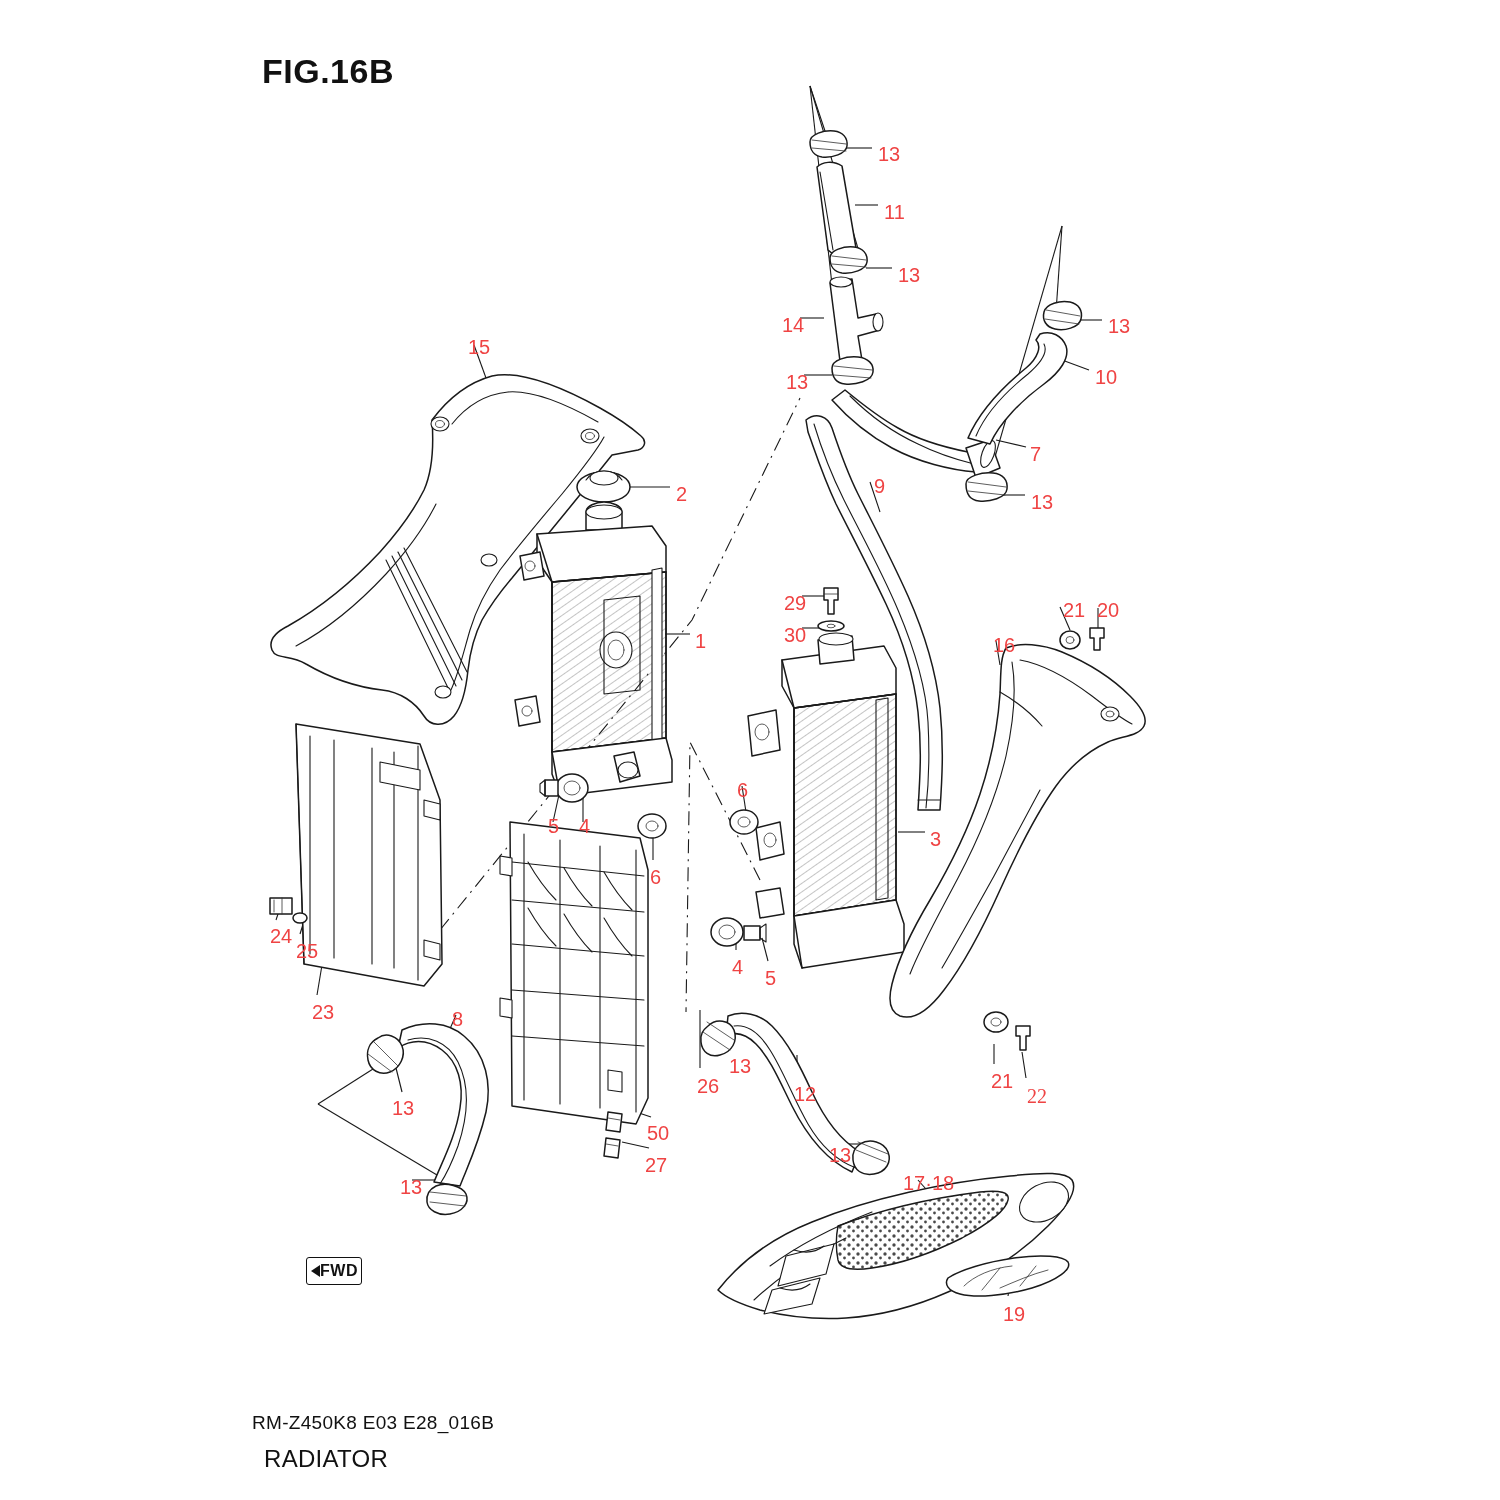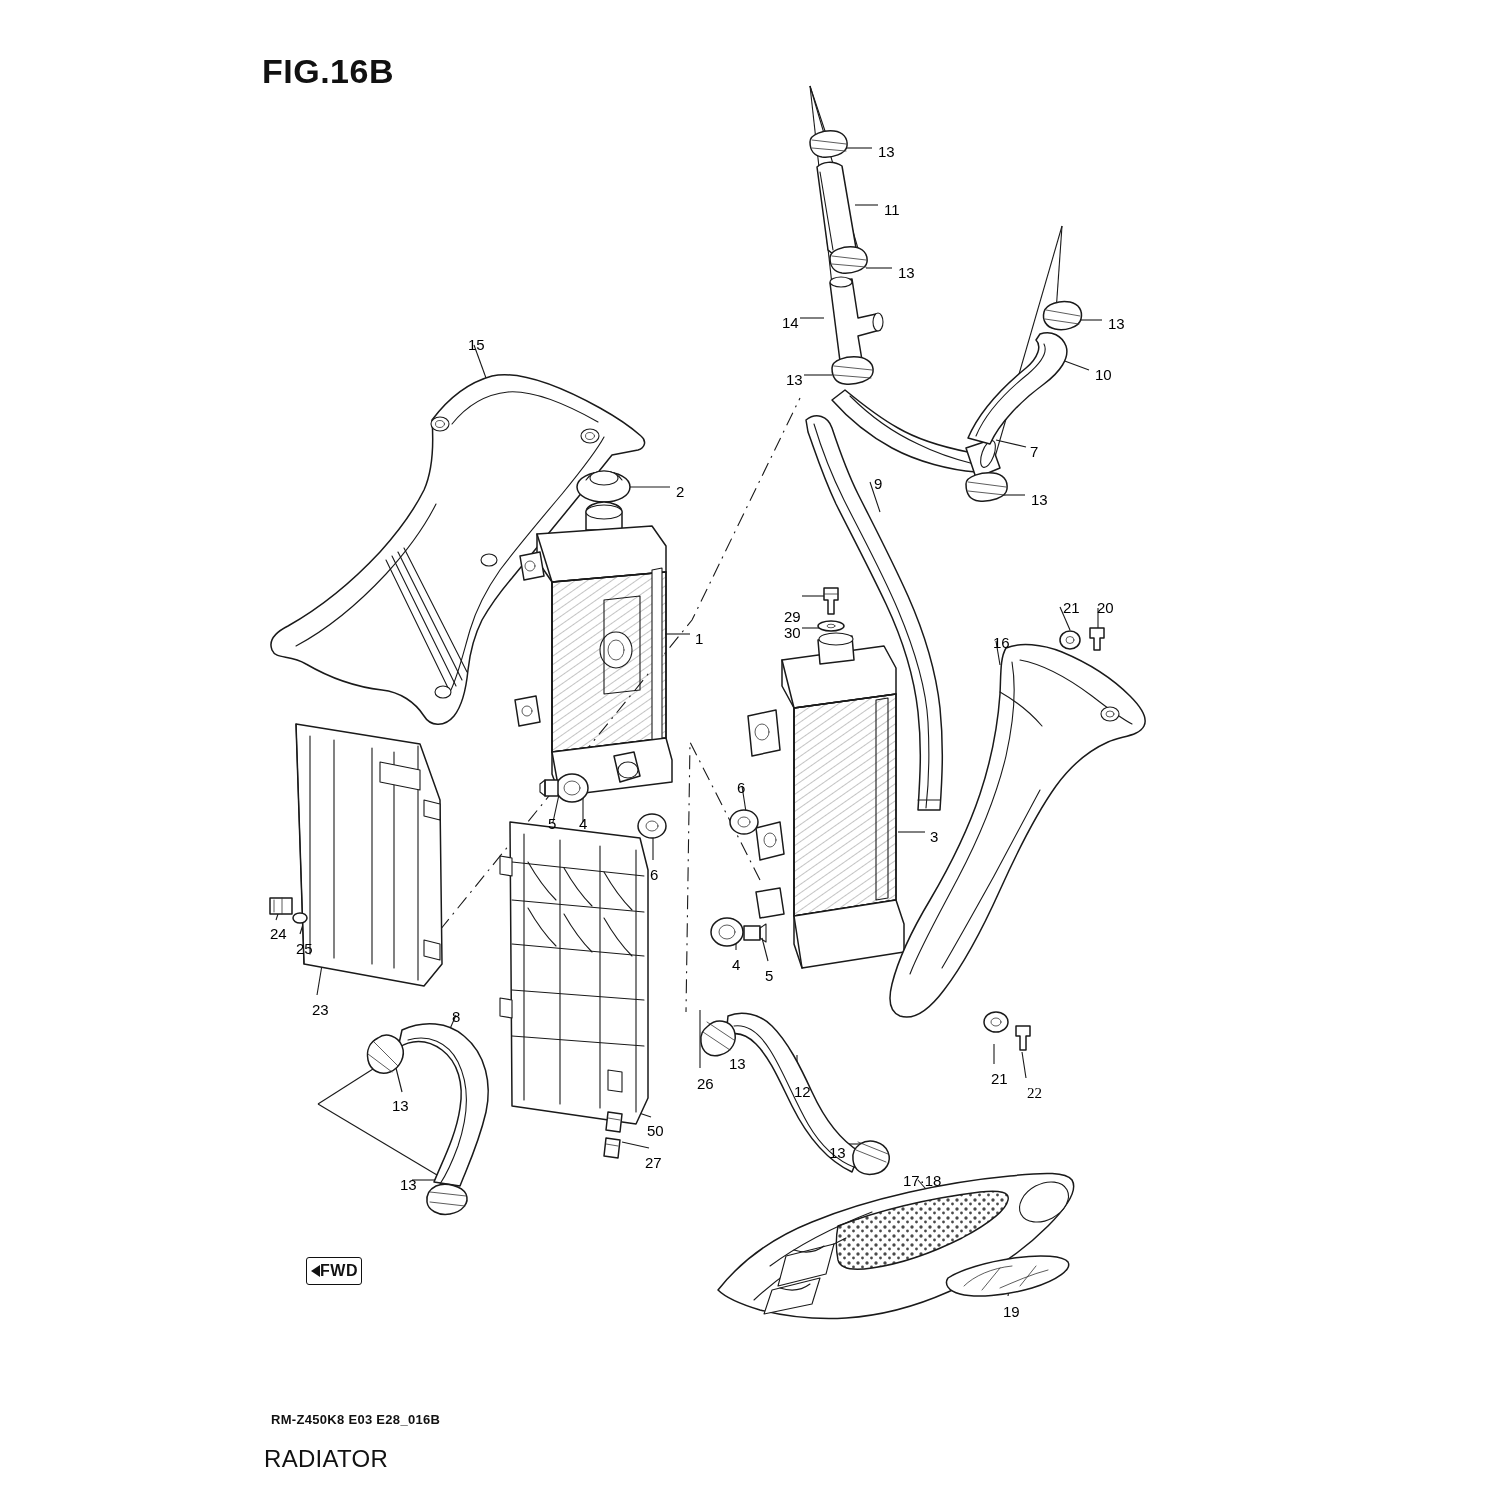--- a/index.html
+++ b/index.html
@@ -25,37 +25,36 @@
     position: absolute;
     left: 262px;
     top: 52px;
     font-size: 34px;
     font-weight: bold;
     letter-spacing: 0.5px;
     color: #111;
   }
   .footer-code {
     position: absolute;
-    left: 271px;
+    left: 252px;
     top: 1412px;
-    font-size: 13px;
+    font-size: 19px;
     letter-spacing: 0.3px;
-    font-weight: bold;
   }
   .footer-name {
     position: absolute;
     left: 264px;
     top: 1445px;
     font-size: 24px;
     letter-spacing: 0.3px;
   }
   .callout {
     position: absolute;
-    font-size: 15px;
-    color: #000000;
+    font-size: 20px;
+    color: #ef4444;
     white-space: nowrap;
   }
   .fwd-box {
     position: absolute;
     left: 306px;
     top: 1257px;
     width: 54px;
     height: 26px;
     border: 1.6px solid #111;
     border-radius: 3px;
@@ -458,21 +457,21 @@
       <div class="callout" style="left: 884px; top: 201px;">11</div>
       <div class="callout" style="left: 898px; top: 264px;">13</div>
       <div class="callout" style="left: 1108px; top: 315px;">13</div>
       <div class="callout" style="left: 782px; top: 314px;">14</div>
       <div class="callout" style="left: 1095px; top: 366px;">10</div>
       <div class="callout" style="left: 786px; top: 371px;">13</div>
       <div class="callout" style="left: 1030px; top: 443px;">7</div>
       <div class="callout" style="left: 676px; top: 483px;">2</div>
       <div class="callout" style="left: 874px; top: 475px;">9</div>
       <div class="callout" style="left: 1031px; top: 491px;">13</div>
-      <div class="callout" style="left: 784px; top: 608px;">29</div>
+      <div class="callout" style="left: 784px; top: 592px;">29</div>
       <div class="callout" style="left: 1063px; top: 599px;">21</div>
       <div class="callout" style="left: 1097px; top: 599px;">20</div>
       <div class="callout" style="left: 784px; top: 624px; text-align: right;">30</div>
       <div class="callout" style="left: 993px; top: 634px;">16</div>
       <div class="callout" style="left: 695px; top: 630px;">1</div>
       <div class="callout" style="left: 737px; top: 779px;">6</div>
       <div class="callout" style="left: 548px; top: 815px;">5</div>
       <div class="callout" style="left: 579px; top: 815px;">4</div>
       <div class="callout" style="left: 650px; top: 866px;">6</div>
       <div class="callout" style="left: 930px; top: 828px;">3</div>

